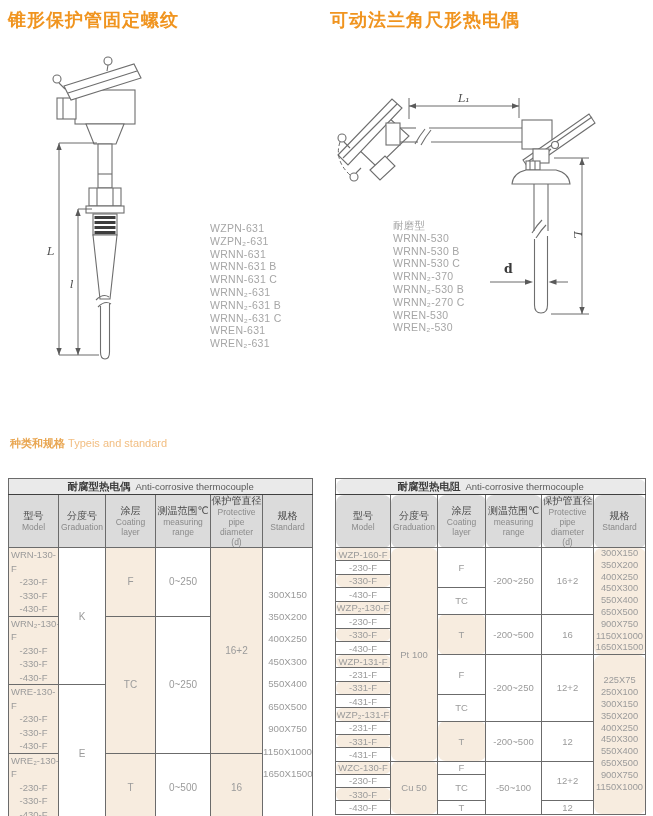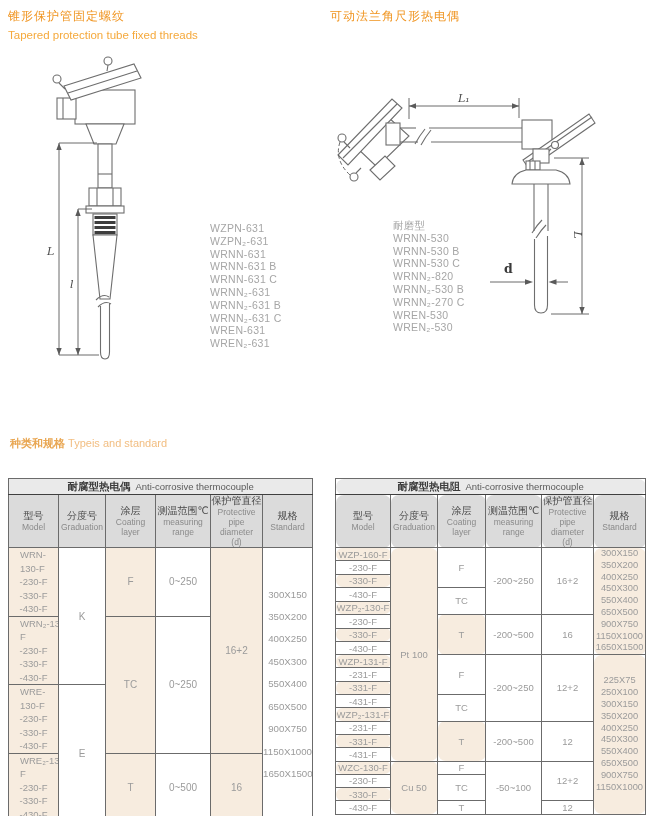--- a/index.html
+++ b/index.html
@@ -4,21 +4,21 @@
 <style>
   html,body{margin:0;padding:0;}
   body{
     width:653px;height:816px;position:relative;background:#ffffff;
     font-family:"Liberation Sans","DejaVu Sans",sans-serif;
     -webkit-font-smoothing:antialiased;overflow:hidden;
   }
   .abs{position:absolute;}
 
   
-  .sec-head .zh{display:block;font-size:12px;font-weight:normal;color:#F0941F;letter-spacing:1px;}
+  .sec-head .zh{display:block;font-size:18px;font-weight:bold;color:#F0941F;letter-spacing:1px;}
   .sec-head .en{display:block;font-size:11.5px;color:#F5A93C;margin-top:4px;}
 
   
   .model-list{font-size:10.5px;color:#A6A6A6;line-height:12.8px;letter-spacing:.3px;}
   .model-list div{white-space:nowrap;}
 
   
   .types-head{font-size:11px;color:#ECAC5C;}
   .types-head .zh{font-weight:bold;color:#E9A753;}
   .types-head .en{color:#F2BE82;}
@@ -28,21 +28,21 @@
   table.spec td{border:1px solid #6B6B6B;text-align:center;vertical-align:middle;
     color:#9B9B9B;font-size:10px;padding:0;overflow:hidden;}
   tr.t-title td{background:#EAEAEA;height:15px;border-bottom:1px solid #3F3F3F;}
   tr.t-title .tt-zh{font-size:10.5px;font-weight:bold;color:#3C3C3C;margin-right:5px;}
   tr.t-title .tt-en{font-size:9.5px;color:#5A5A5A;}
   tr.t-head td{background:#DBDBDB;height:44px;}
   .h-zh{font-size:10px;color:#4A4A4A;line-height:12px;}
   .h-en{font-size:8.5px;color:#8A8A8A;line-height:10px;}
   td.bg{background:#F7ECDF;}
   .model-cell div{line-height:13.5px;font-size:9.5px;}
-  .m-first{text-align:left;padding-left:11px;}
+  .m-first{text-align:left;padding-left:2px;}
   table#lt tr.grp{height:66px;}
   table#rt tr{height:13.3px;}
   table#rt td{font-size:9.5px;border-radius:8px;}
   td.m-main{text-align:left;padding-left:2px;}
   .stdlist-l div{line-height:22.4px;font-size:9.7px;}
   .stdlist-s div{line-height:11.8px;font-size:9.3px;}
 
   svg .ln{stroke:#6E6E6E;stroke-width:1.1;fill:none;}
   svg .fw{stroke:#6E6E6E;stroke-width:1.1;fill:#ffffff;}
   svg .dim{stroke:#5A5A5A;stroke-width:.9;fill:none;}
@@ -51,21 +51,20 @@
   svg text.dimtext{font-family:"DejaVu Serif","Liberation Serif",serif;font-style:italic;
     font-size:11px;fill:#4A4A4A;}
   svg text.dlabel{font-family:"DejaVu Serif","Liberation Serif",serif;font-weight:bold;
     font-size:12.5px;fill:#3A3A3A;}
 </style>
 </head>
 <body>
 
 <div class="abs sec-head" style="left:8px;top:8px;">
   <span class="zh">锥形保护管固定螺纹</span>
-  <span class="en">Tapered protection tube fixed threads</span>
 </div>
 <div class="abs sec-head" style="left:330px;top:8px;">
   <span class="zh">可动法兰角尺形热电偶</span>
 </div>
 
 <svg class="abs" style="left:20px;top:56px;" width="190" height="312" viewBox="0 0 190 312">
   <g>
     <rect class="fw" x="55" y="34" width="60" height="34"></rect>
     <rect class="fw" x="37" y="42" width="19" height="21"></rect>
     <line class="ln" x1="43" y1="42" x2="43" y2="63"></line>
@@ -193,21 +192,21 @@
     <line class="dim" x1="238" y1="197" x2="226" y2="197"></line>
     <polygon class="arr" points="218.5,197 226.5,194.2 226.5,199.8"></polygon>
   </g>
 </svg>
 
 <div class="abs model-list" style="left:393px;top:219px;">
   <div>耐磨型</div>
   <div>WRNN-530</div>
   <div>WRNN-530 B</div>
   <div>WRNN-530 C</div>
-  <div>WRNN₂-820</div>
+  <div>WRNN₂-370</div>
   <div>WRNN₂-530 B</div>
   <div>WRNN₂-270 C</div>
   <div>WREN-530</div>
   <div>WREN₂-530</div>
 </div>
 
 <div class="abs types-head" style="left:10px;top:436px;">
   <span class="zh">种类和规格</span>
   <span class="en">Typeis and standard</span>
 </div>

